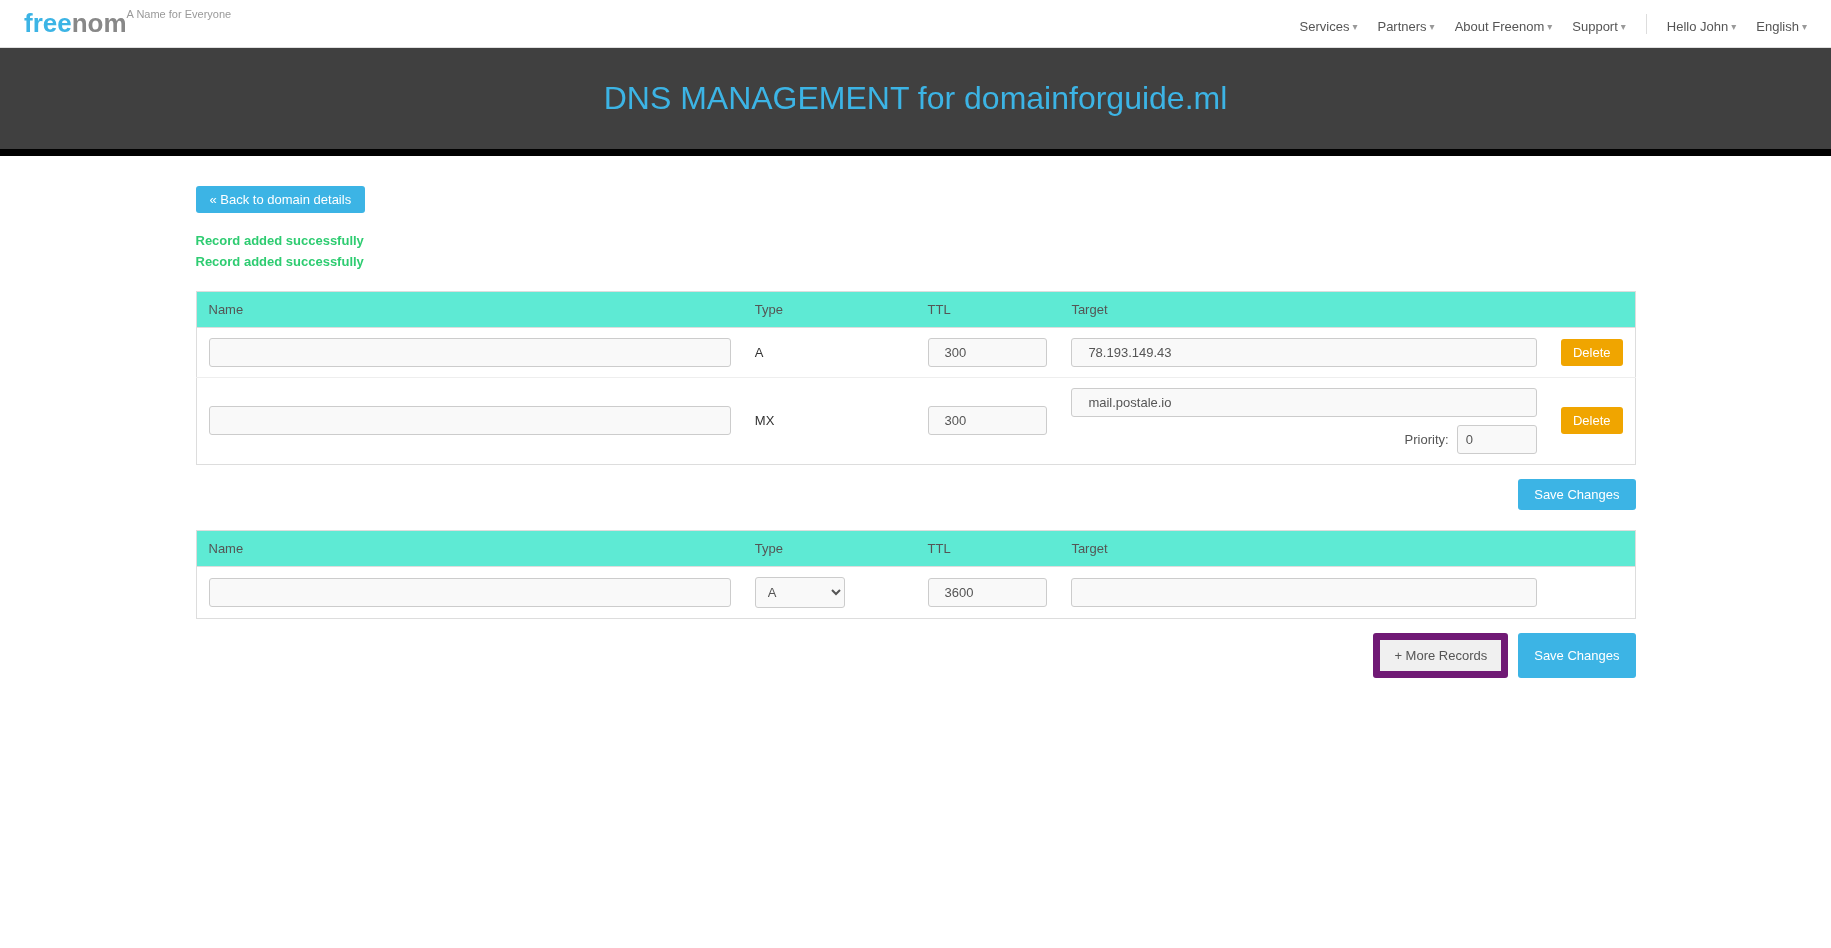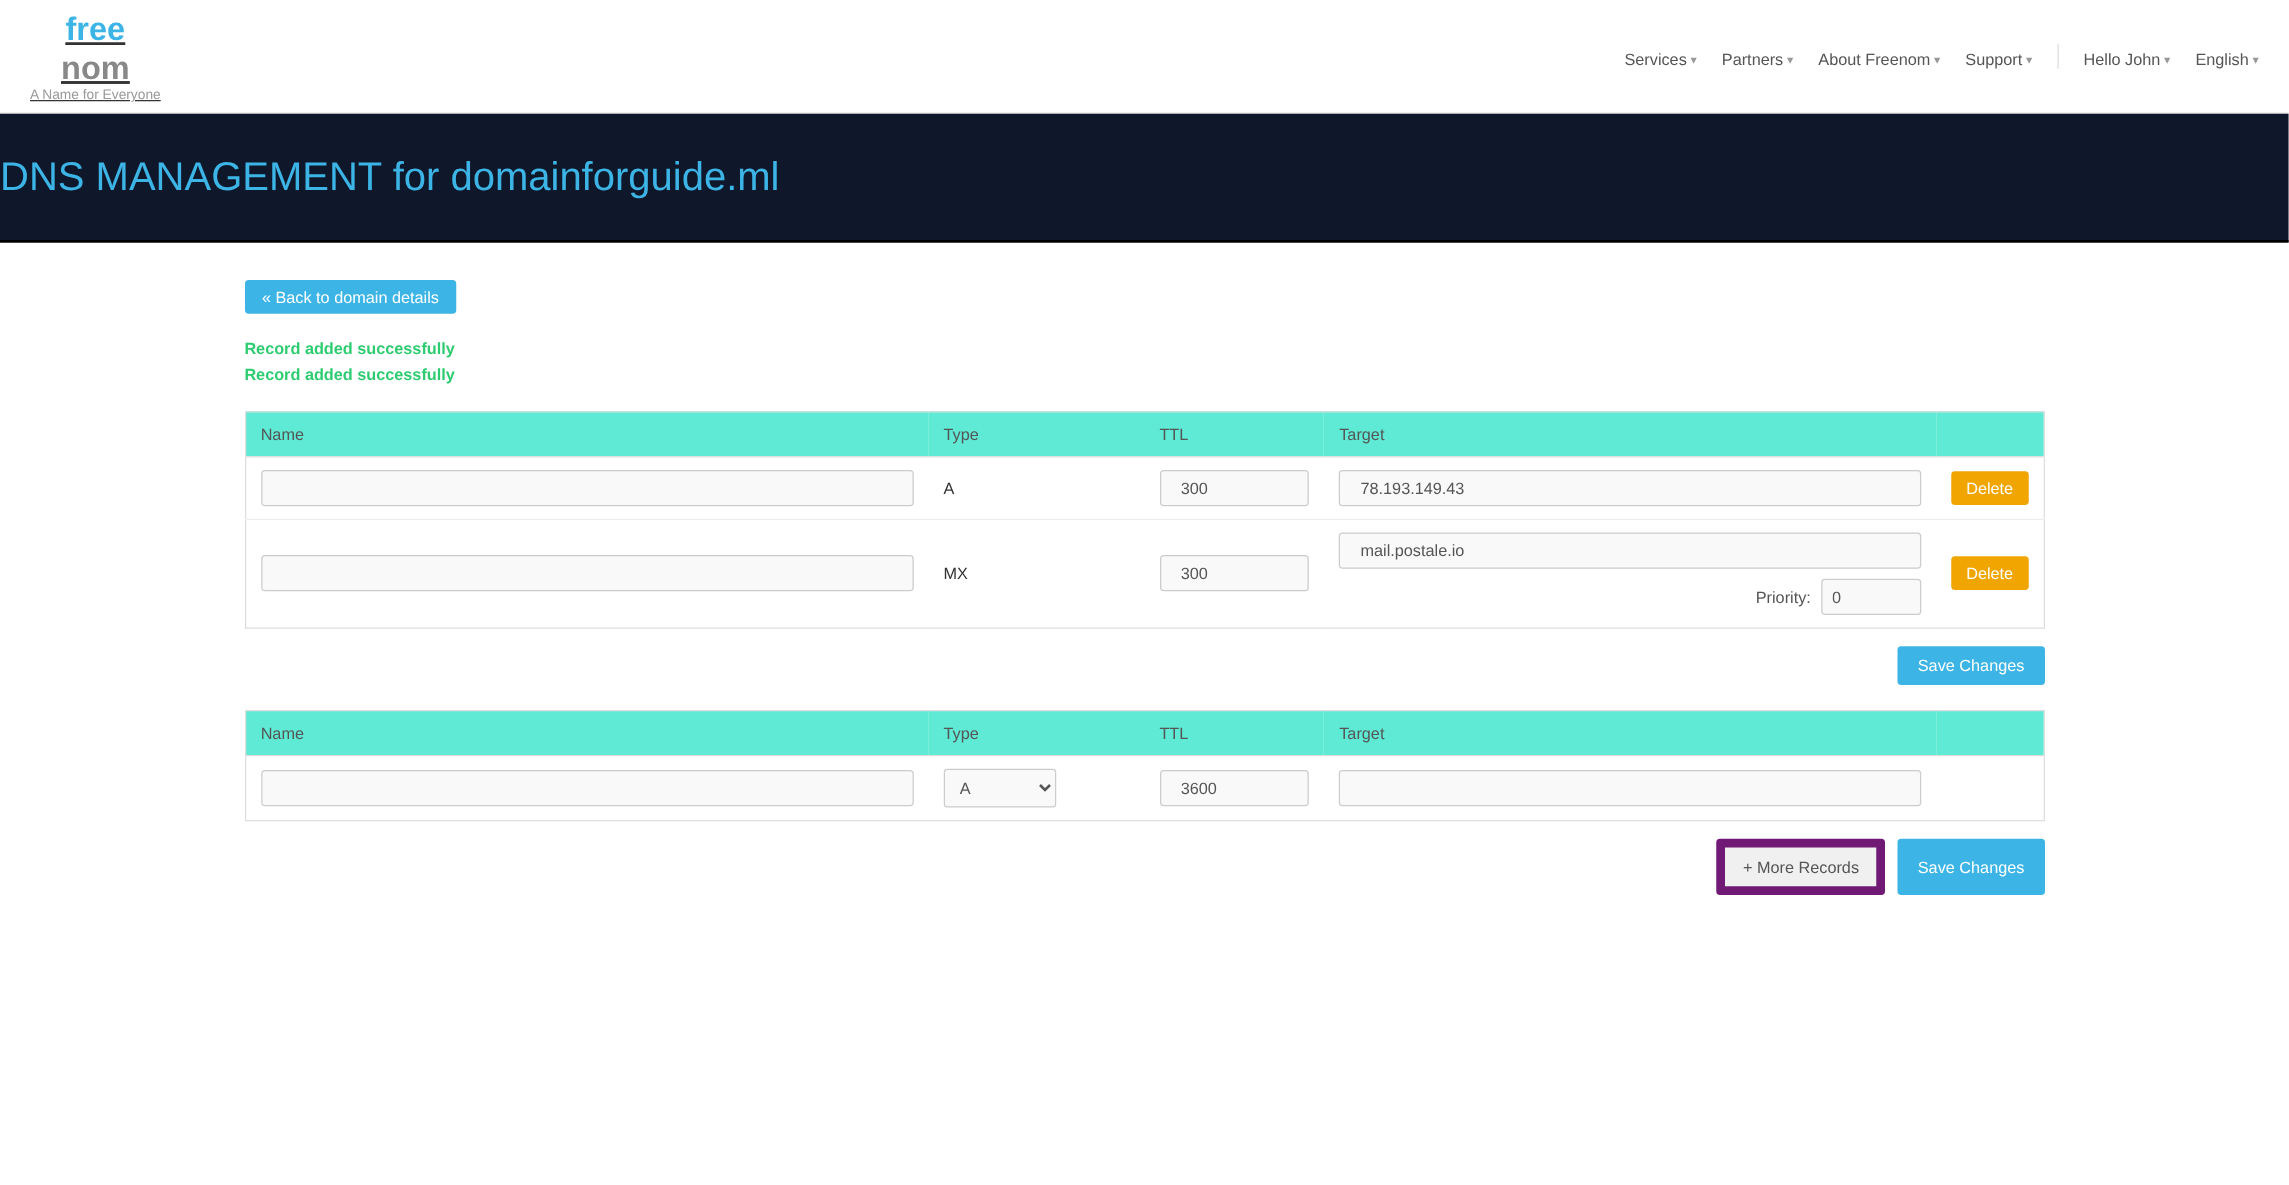--- a/index.html
+++ b/index.html
@@ -7,21 +7,21 @@
 
     
     .navbar {
       display: flex;
       align-items: center;
       justify-content: space-between;
       padding: 8px 24px;
       border-bottom: 1px solid #e0e0e0;
       background: #fff;
     }
-    .navbar-logo { display: flex; flex-direction: column; text-decoration: underline; }
+    .navbar-logo { display: flex; flex-direction: row; }
     .navbar-logo .logo-text { display: flex; align-items: center; }
     .logo-free { color: #3cb4e5; font-size: 26px; font-weight: bold; }
     .logo-nom { color: #888; font-size: 26px; font-weight: bold; }
     .logo-tagline { font-size: 11px; color: #999; }
     .navbar-right {
       display: flex;
       align-items: flex-end;
       gap: 20px;
     }
     .nav-item {
@@ -30,24 +30,24 @@
       cursor: pointer;
       display: flex;
       align-items: center;
       gap: 3px;
     }
     .nav-divider { width: 1px; height: 20px; background: #ddd; }
     .nav-item .chevron { font-size: 10px; color: #999; }
 
     
     .page-header {
-      background: #0f172a;
-      text-align: left;
+      background: #404040;
+      text-align: center;
       padding: 32px 0;
-      border-bottom: 2px solid #000000;
+      border-bottom: 7px solid #000000;
     }
     .page-title {
       font-size: 32px;
       font-weight: 300;
       color: #3cb4e5;
     }
 
     
     .main-content {
       padding: 30px 40px;

